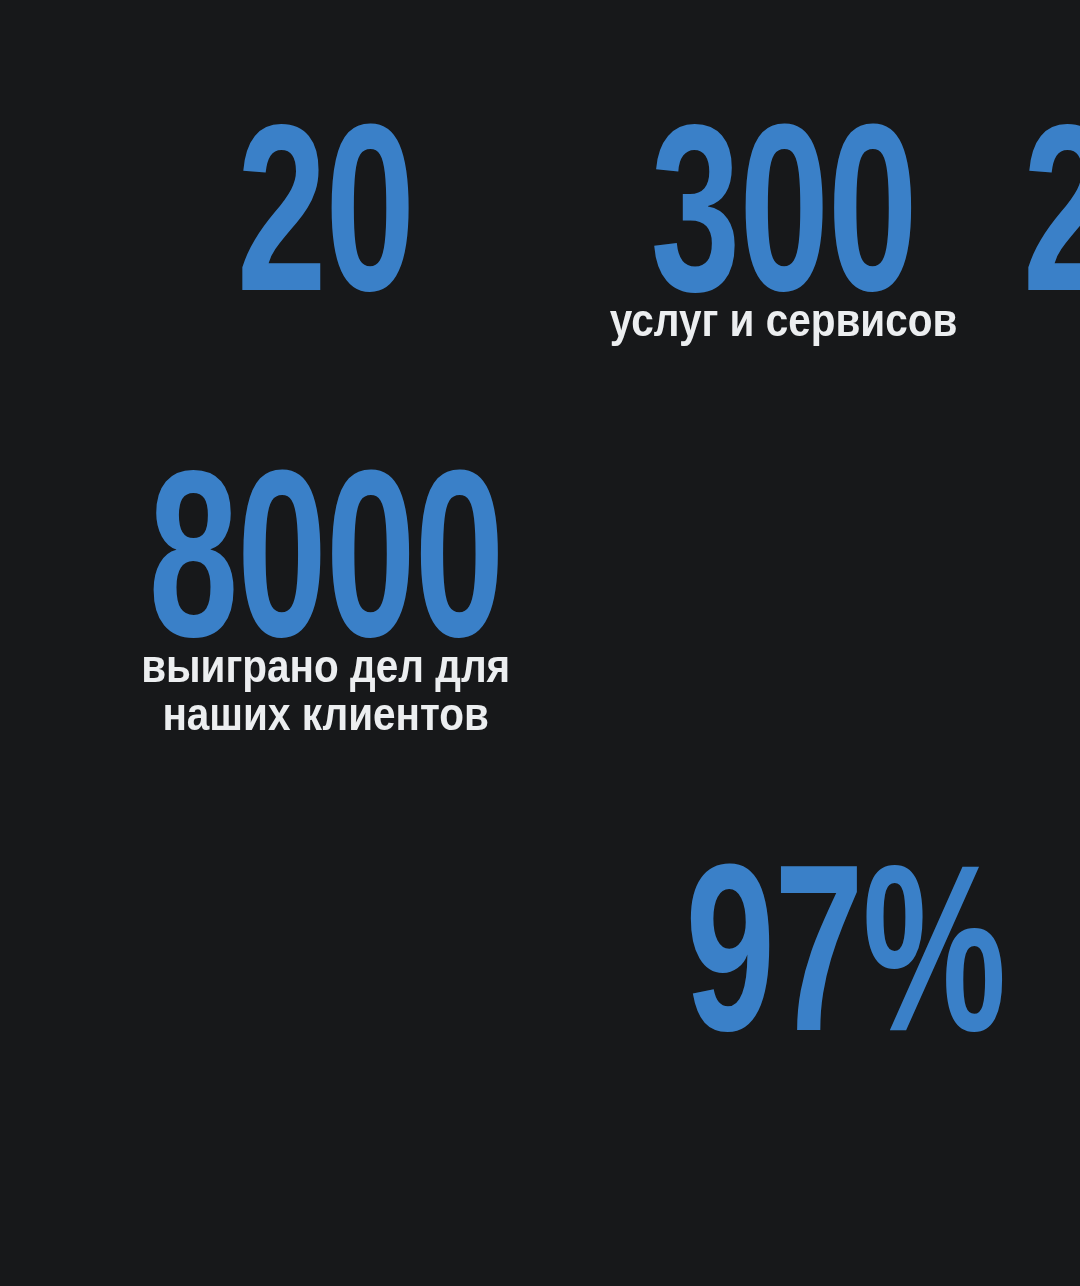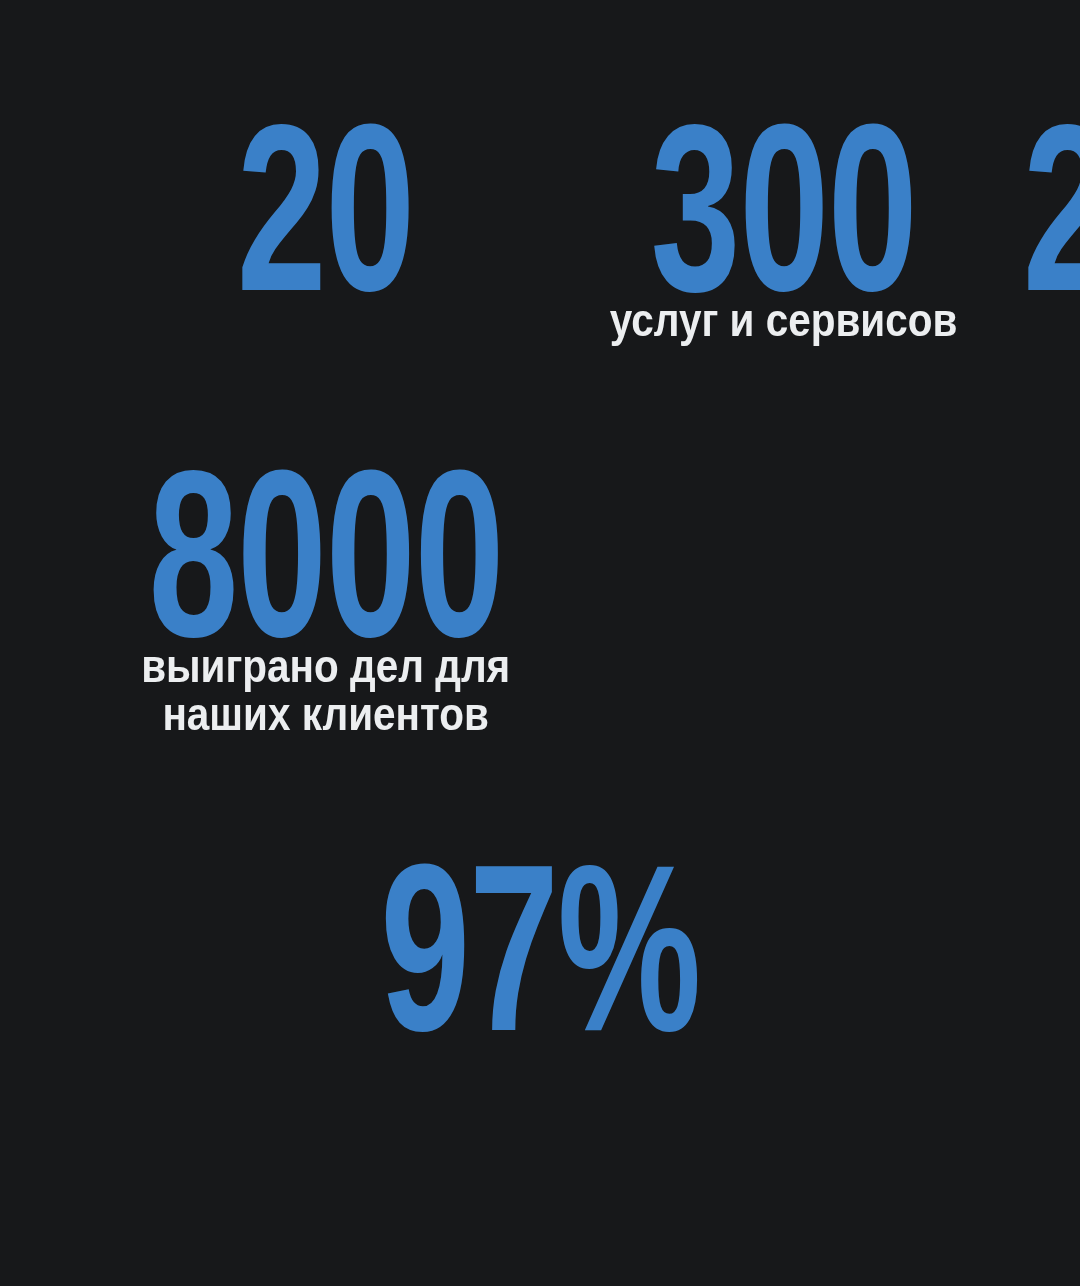--- a/index.html
+++ b/index.html
@@ -49,20 +49,21 @@
     font-size:46px;
     font-weight:700;
     line-height:48px;
     color:var(--label-color);
     transform:scaleX(0.88);
     transform-origin:center;
     white-space:nowrap;
   }
   .stat-wide{
     margin-top:128px;
+    align-items:flex-end;
   }
 </style>
 </head>
 <body>
 
 <section class="stats-section">
 
   <div class="stats-grid">
 
     <div class="stat">

